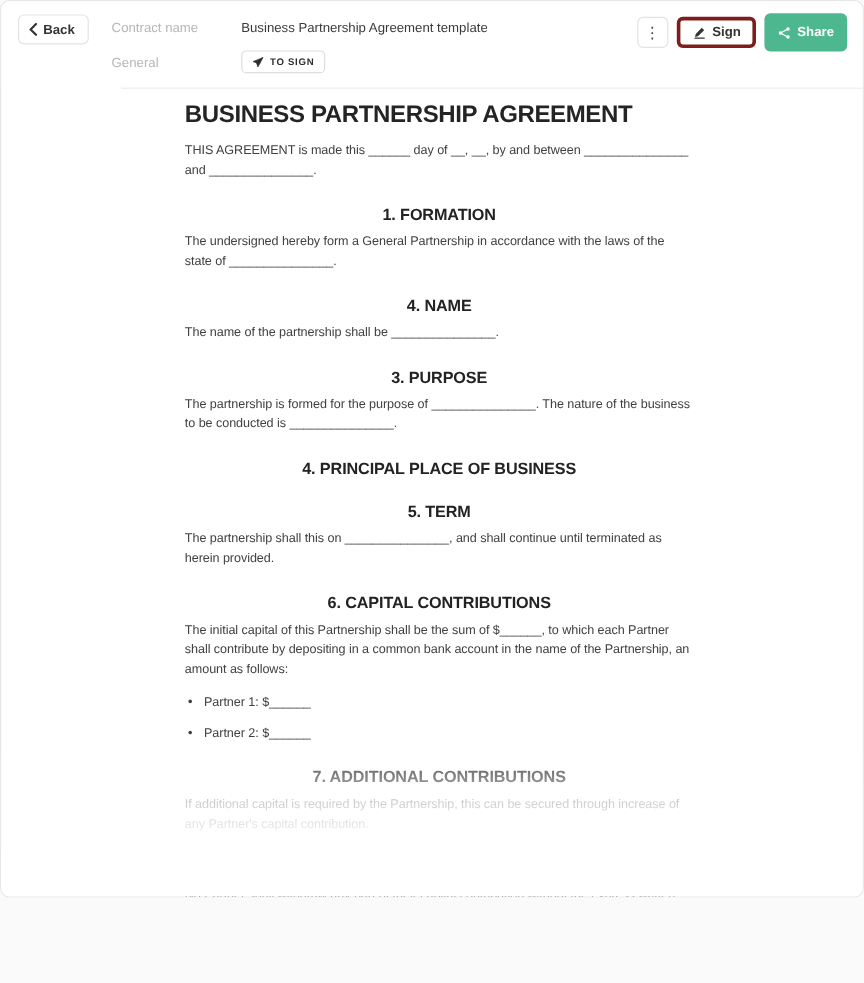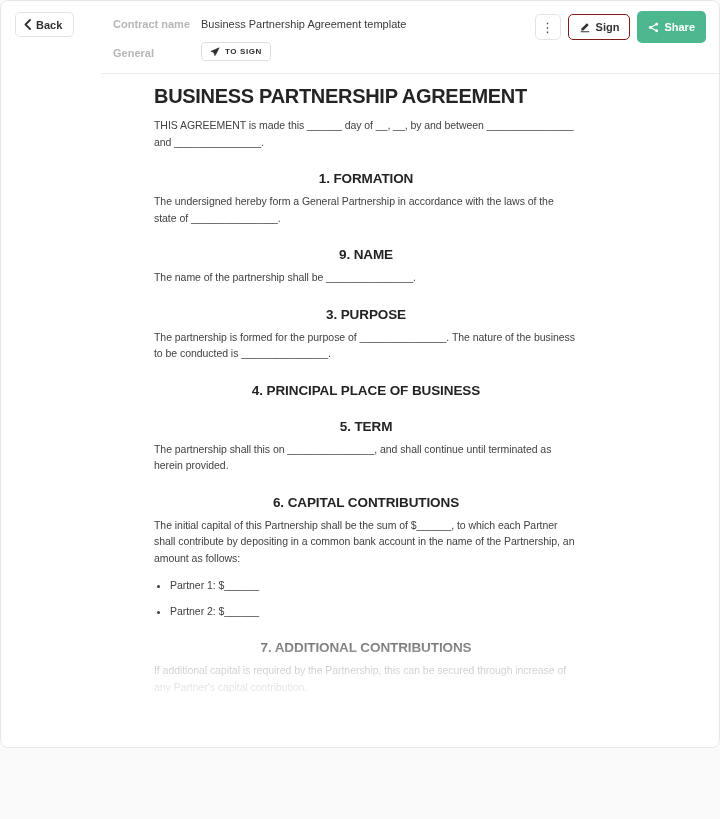--- a/index.html
+++ b/index.html
@@ -23,22 +23,22 @@
   .back-btn {
     position: absolute; left: 14px; top: 11px;
     height: 25px; display: inline-flex; align-items: center; gap: 5px;
     padding: 0 11px 0 8px;
     border: 1px solid #e3e3e3; border-radius: 5px; background: #fff;
     font-size: 11px; font-weight: 700; color: #333; cursor: pointer;
   }
   .back-btn svg { display: block; }
 
   .meta-label {
-    position: absolute; left: 112px;
-    font-size: 11px; color: #b6b6b6; font-weight: bold;
+    position: absolute; left: 92px;
+    font-size: 11px; color: #b6b6b6;
   }
   .label-contract { top: 17px; }
   .label-status   { top: 46px; }
 
   .contract-title {
     position: absolute; left: 200px; top: 17px;
     font-size: 11px; color: #3a3a3a; font-weight: 500;
     max-width: 350px; white-space: nowrap; overflow: hidden; text-overflow: ellipsis;
   }
 
@@ -57,21 +57,21 @@
   }
   .icon-btn {
     width: 26px; height: 26px;
     border: 1px solid #e3e3e3; border-radius: 5px; background: #fff;
     display: inline-flex; align-items: center; justify-content: center;
     font-size: 13px; color: #444; cursor: pointer; line-height: 1;
   }
   .sign-btn {
     height: 26px; display: inline-flex; align-items: center; gap: 5px;
     padding: 0 10px;
-    border: 1px solid #7f1d1d; border-radius: 5px; background: #fff;
+    border: 3px solid #7f1d1d; border-radius: 5px; background: #fff;
     font-size: 11px; font-weight: 700; color: #333; cursor: pointer;
   }
   .share-btn {
     height: 26px; display: inline-flex; align-items: center; gap: 5px;
     padding: 16px 11px;
     border: none; border-radius: 5px;
     font-size: 11px; font-weight: 700; color: #fff; cursor: pointer;
   }
   .share-btn svg, .sign-btn svg { display: block; }
 
@@ -173,21 +173,21 @@
     <p class="doc-intro">THIS AGREEMENT is made this ______ day of __, __, by and between _______________ and _______________.</p>
 
     <div id="sections">
   <section class="doc-section">
     <h2 class="sec-heading">1. FORMATION</h2>
     <p class="sec-body">The undersigned hereby form a General Partnership in accordance with the laws of the state of _______________.</p>
 
   </section>
 
   <section class="doc-section">
-    <h2 class="sec-heading">9. NAME</h2>
+    <h2 class="sec-heading">4. NAME</h2>
     <p class="sec-body">The name of the partnership shall be _______________.</p>
 
   </section>
 
   <section class="doc-section">
     <h2 class="sec-heading">3. PURPOSE</h2>
     <p class="sec-body">The partnership is formed for the purpose of _______________. The nature of the business to be conducted is _______________.</p>
 
   </section>
 

